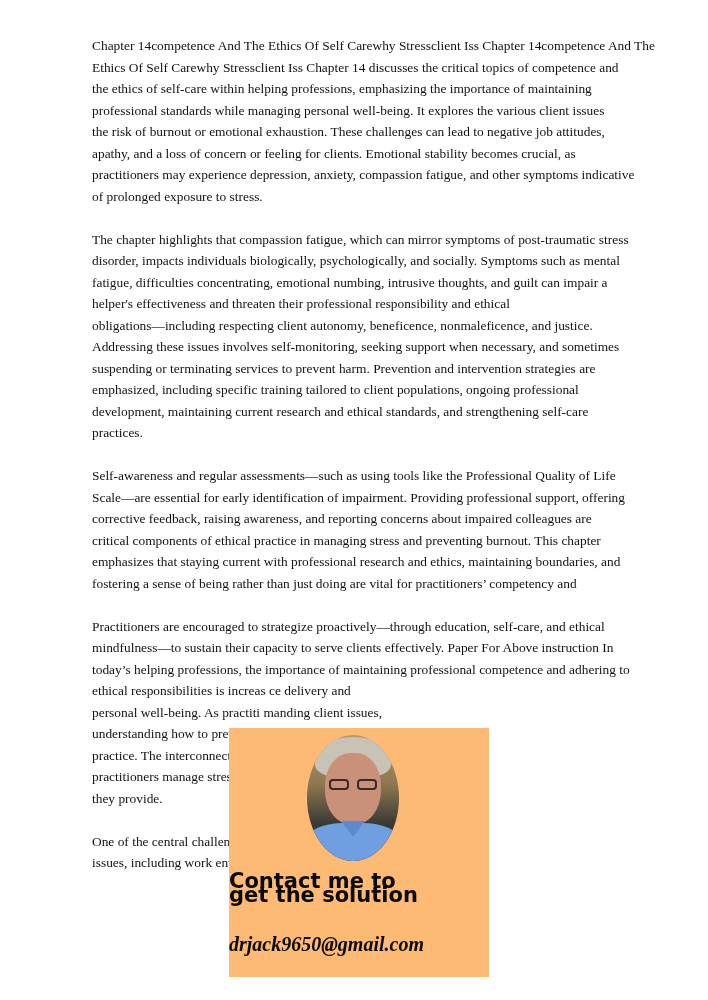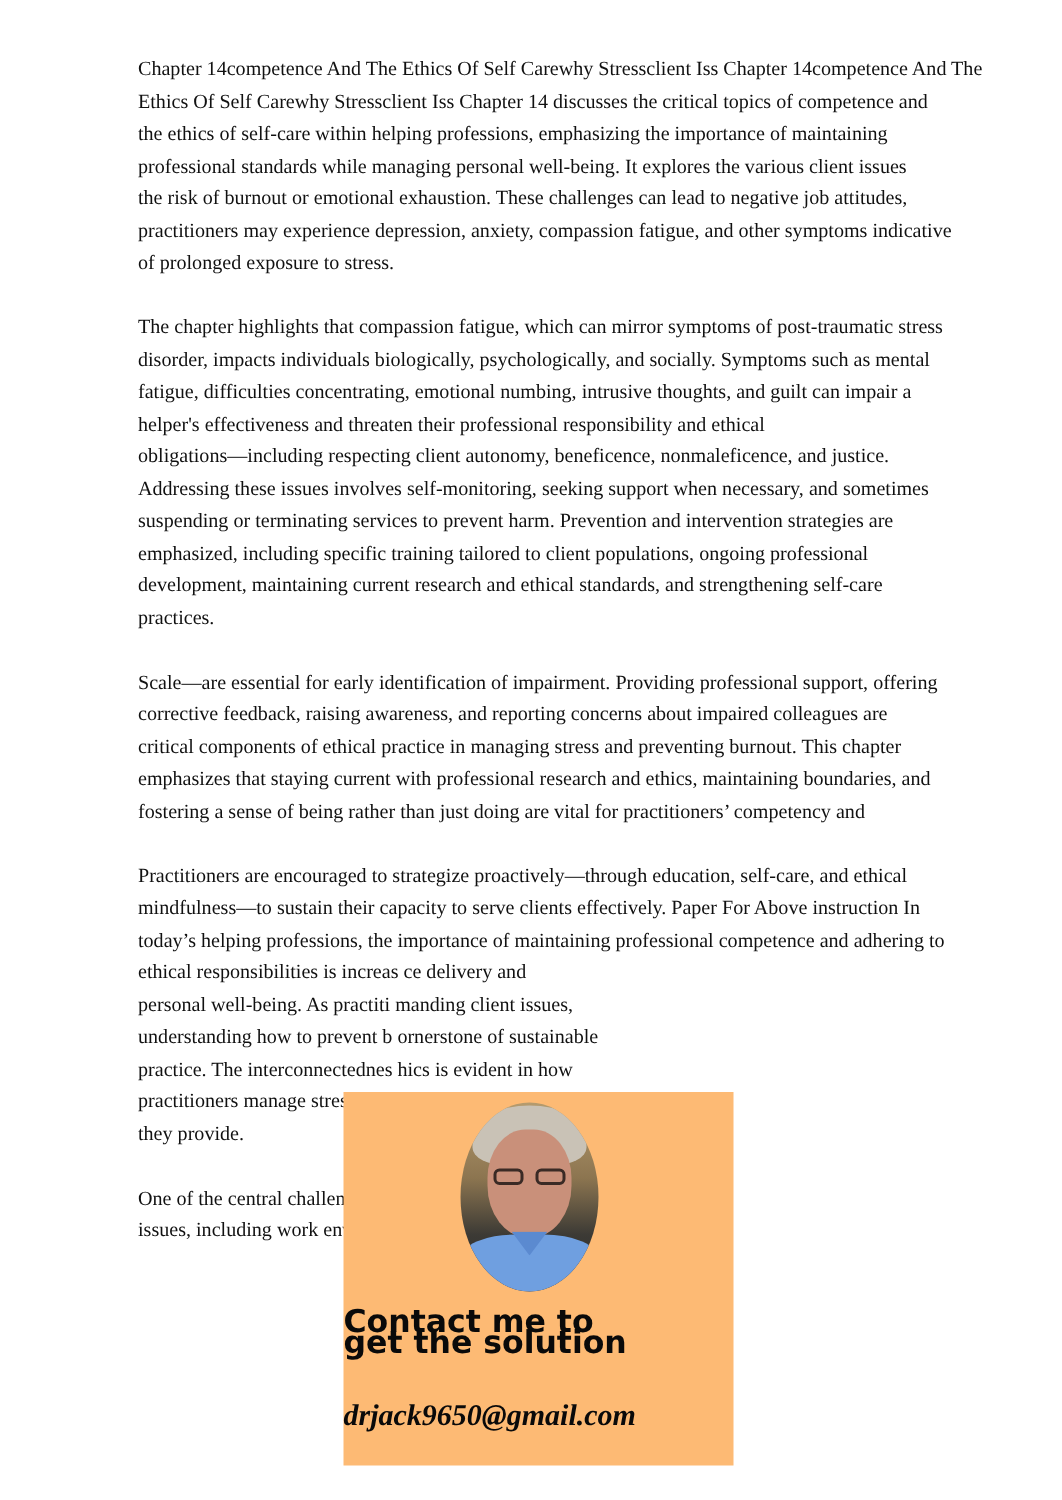--- a/index.html
+++ b/index.html
@@ -132,36 +132,38 @@
 </head>
 <body>
 
 <div class="page">
   <p class="para">
     <span class="line">Chapter 14competence And The Ethics Of Self Carewhy Stressclient Iss Chapter 14competence And The</span>
     <span class="line">Ethics Of Self Carewhy Stressclient Iss Chapter 14 discusses the critical topics of competence and</span>
     <span class="line">the ethics of self-care within helping professions, emphasizing the importance of maintaining</span>
     <span class="line">professional standards while managing personal well-being. It explores the various client issues</span>
     <span class="line">the risk of burnout or emotional exhaustion. These challenges can lead to negative job attitudes,</span>
+    <span class="line">apathy, and a loss of concern or feeling for clients. Emotional stability becomes crucial, as</span>
     <span class="line">practitioners may experience depression, anxiety, compassion fatigue, and other symptoms indicative</span>
     <span class="line">of prolonged exposure to stress.</span>
   </p>
   <p class="para">
     <span class="line">The chapter highlights that compassion fatigue, which can mirror symptoms of post-traumatic stress</span>
     <span class="line">disorder, impacts individuals biologically, psychologically, and socially. Symptoms such as mental</span>
     <span class="line">fatigue, difficulties concentrating, emotional numbing, intrusive thoughts, and guilt can impair a</span>
     <span class="line">helper's effectiveness and threaten their professional responsibility and ethical</span>
     <span class="line">obligations—including respecting client autonomy, beneficence, nonmaleficence, and justice.</span>
     <span class="line">Addressing these issues involves self-monitoring, seeking support when necessary, and sometimes</span>
     <span class="line">suspending or terminating services to prevent harm. Prevention and intervention strategies are</span>
     <span class="line">emphasized, including specific training tailored to client populations, ongoing professional</span>
     <span class="line">development, maintaining current research and ethical standards, and strengthening self-care</span>
     <span class="line">practices.</span>
   </p>
   <p class="para">
+    <span class="line">Self-awareness and regular assessments—such as using tools like the Professional Quality of Life</span>
     <span class="line">Scale—are essential for early identification of impairment. Providing professional support, offering</span>
     <span class="line">corrective feedback, raising awareness, and reporting concerns about impaired colleagues are</span>
     <span class="line">critical components of ethical practice in managing stress and preventing burnout. This chapter</span>
     <span class="line">emphasizes that staying current with professional research and ethics, maintaining boundaries, and</span>
     <span class="line">fostering a sense of being rather than just doing are vital for practitioners’ competency and</span>
   </p>
   <p class="para">
     <span class="line">Practitioners are encouraged to strategize proactively—through education, self-care, and ethical</span>
     <span class="line">mindfulness—to sustain their capacity to serve clients effectively. Paper For Above instruction In</span>
     <span class="line">today’s helping professions, the importance of maintaining professional competence and adhering to</span>

